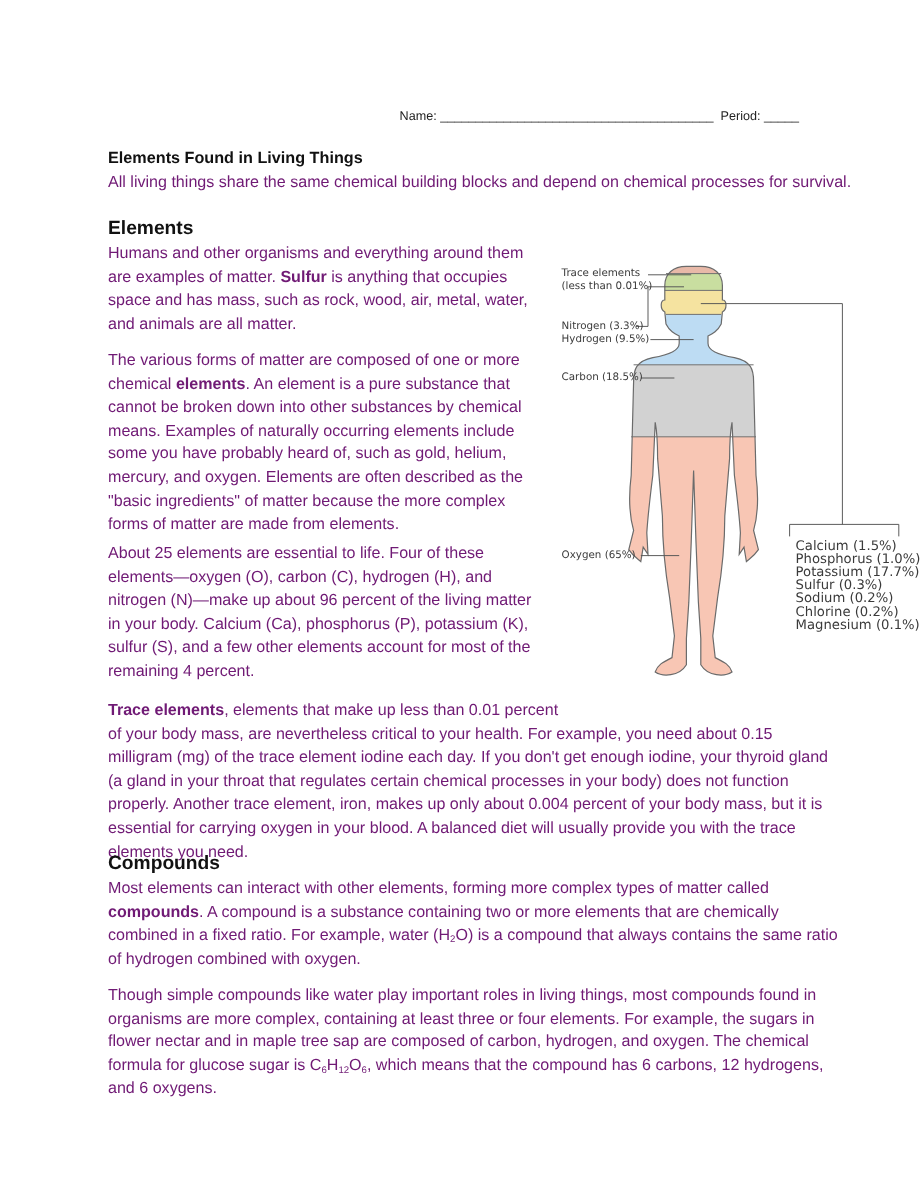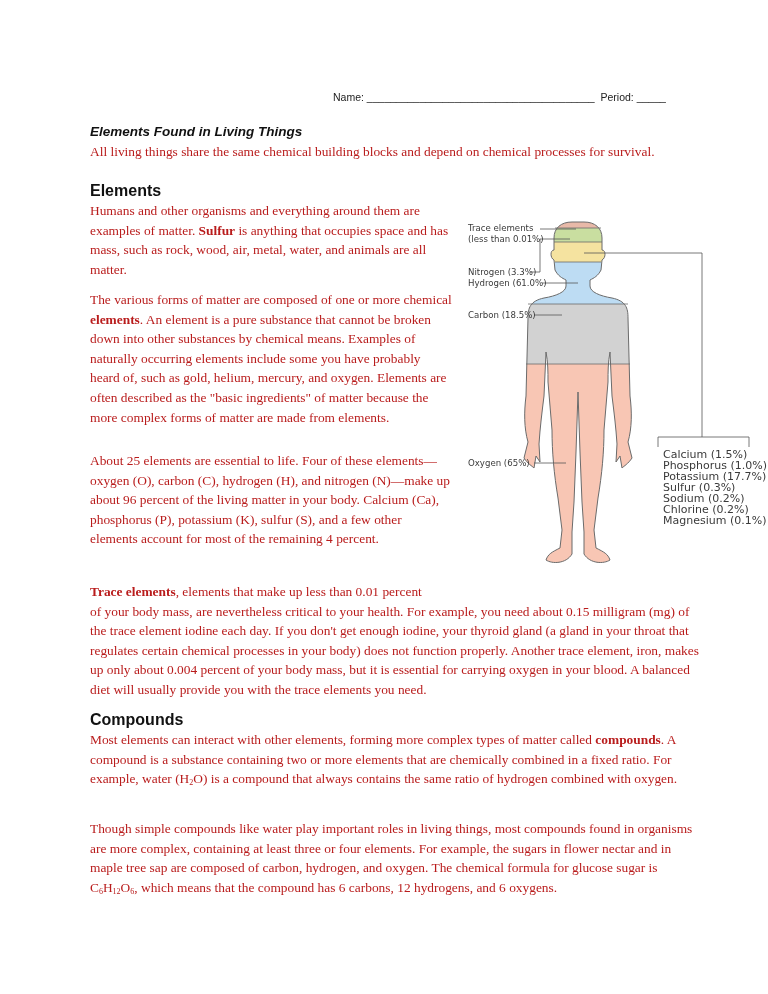--- a/index.html
+++ b/index.html
@@ -2,39 +2,39 @@
 <html><head>
 <meta charset="utf-8">
 <style>
   html, body { margin: 0; padding: 0; background: #ffffff; }
   body { width: 768px; height: 994px; position: relative; overflow: hidden; color: #111; }
   .page { position: absolute; left: 0; top: 0; width: 768px; height: 994px; }
   .name-line { position: absolute; left: 333px; top: 91px; font-family: Liberation Sans, sans-serif; font-size: 10.5px; color: #222; white-space: pre; }
   .sans-h { font-family: "Liberation Sans", sans-serif; font-weight: bold; color: #111; position: absolute; left: 90px; margin: 0; }
   .h-small { font-size: 13.5px; }
   .h-big { font-size: 16px; }
-  .p { position: absolute; left: 90px; font-family: Liberation Serif, serif; font-size: 13.4px; line-height: 19.6px; color: #b91c1c; margin: 0; }
+  .p { position: absolute; left: 90px; font-family: Liberation Sans, sans-serif; font-size: 13.4px; line-height: 19.6px; color: #701a75; margin: 0; }
   .p b { font-weight: bold; }
   .narrow { width: 362px; }
   .wide { width: 600px; }
   sub { font-size: 8px; vertical-align: -2px; line-height: 0; }
   .figure { position: absolute; left: 462px; top: 212px; width: 300px; height: 370px; }
   .figure svg { position: absolute; left: 0; top: 0; }
   .lbl { position: absolute; font-family: "DejaVu Sans", sans-serif; font-size: 8.6px; color: #3a3a3a; line-height: 10.5px; white-space: nowrap; }
   .minor-list { position: absolute; left: 201px; top: 237px; }
   .minor-list div { font-family: "DejaVu Sans", sans-serif; font-size: 11px; color: #3a3a3a; line-height: 11px; white-space: nowrap; }
 </style>
 </head>
 <body>
 
 <div class="page">
 
   <div class="name-line"><span>Name:</span> <span>_______________________________________</span>  <span>Period:</span> <span>_____</span></div>
 
-  <h3 class="sans-h h-small" style="top:124px;font-style:italic;">Elements Found in Living Things</h3>
+  <h3 class="sans-h h-small" style="top:124px;">Elements Found in Living Things</h3>
   <p class="p wide" style="top:142px; width:640px;">All living things share the same chemical building blocks and depend on chemical processes for survival.</p>
 
   <h2 class="sans-h h-big" style="top:182px;">Elements</h2>
 
   <p class="p narrow" style="top:201px;"><span>Humans and other organisms and everything around them are examples of matter. </span><b>Sulfur</b><span> is anything that occupies space and has mass, such as rock, wood, air, metal, water, and animals are all matter.</span></p>
 
   <p class="p narrow" style="top:290px;"><span>The various forms of matter are composed of one or more chemical </span><b>elements</b><span>. An element is a pure substance that cannot be broken down into other substances by chemical means. Examples of naturally occurring elements include some you have probably heard of, such as gold, helium, mercury, and oxygen. Elements are often described as the "basic ingredients" of matter because the more complex forms of matter  are made from elements.</span></p>
 
   <p class="p narrow" style="top:451px;">About 25 elements are essential to life. Four of these elements—oxygen (O), carbon (C), hydrogen (H), and nitrogen (N)—make up about 96 percent of the living matter in your body. Calcium (Ca), phosphorus (P), potassium (K), sulfur (S), and a few other elements account for most of the remaining 4 percent.</p>
 
@@ -75,21 +75,21 @@
         <line x1="80" y1="71" x2="116" y2="71"></line>
         <line x1="72" y1="103" x2="100" y2="103"></line>
         <line x1="72" y1="251" x2="104" y2="251"></line>
         <polyline points="122,41 240,41 240,225"></polyline>
         <polyline points="196,235 196,225 287,225 287,235"></polyline>
       </g>
     </svg>
 
     <div class="lbl" style="left:6px; top:11px;"><span>Trace elements</span><br><span>(less than 0.01%)</span></div>
     <div class="lbl" style="left:6px; top:55px;">Nitrogen (3.3%)</div>
-    <div class="lbl" style="left:6px; top:66px;">Hydrogen (61.0%)</div>
+    <div class="lbl" style="left:6px; top:66px;">Hydrogen (9.5%)</div>
     <div class="lbl" style="left:6px; top:98px;">Carbon (18.5%)</div>
     <div class="lbl" style="left:6px; top:246px;">Oxygen (65%)</div>
 
     <div class="minor-list">
       <div>Calcium (1.5%)</div>
       <div>Phosphorus (1.0%)</div>
       <div>Potassium (17.7%)</div>
       <div>Sulfur (0.3%)</div>
       <div>Sodium (0.2%)</div>
       <div>Chlorine (0.2%)</div>

